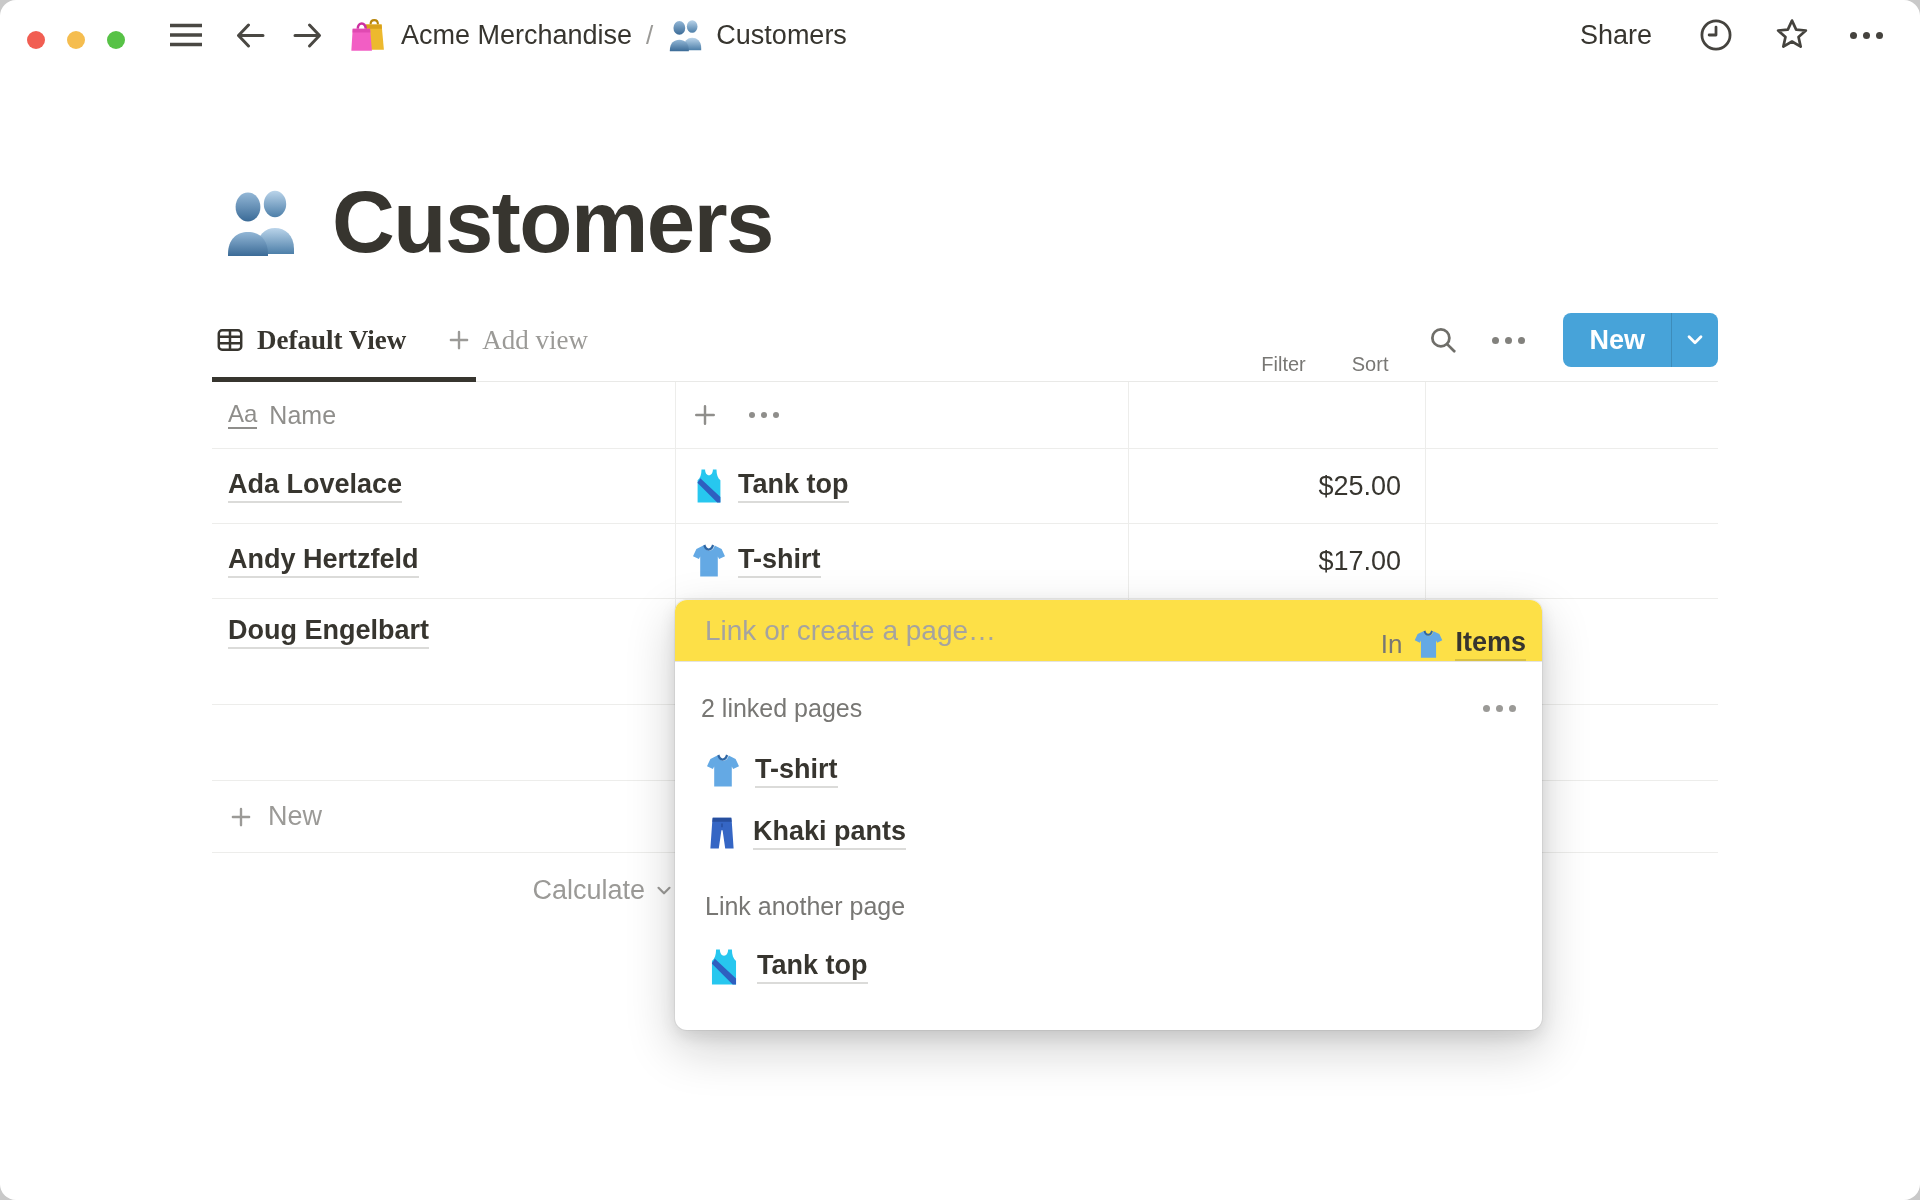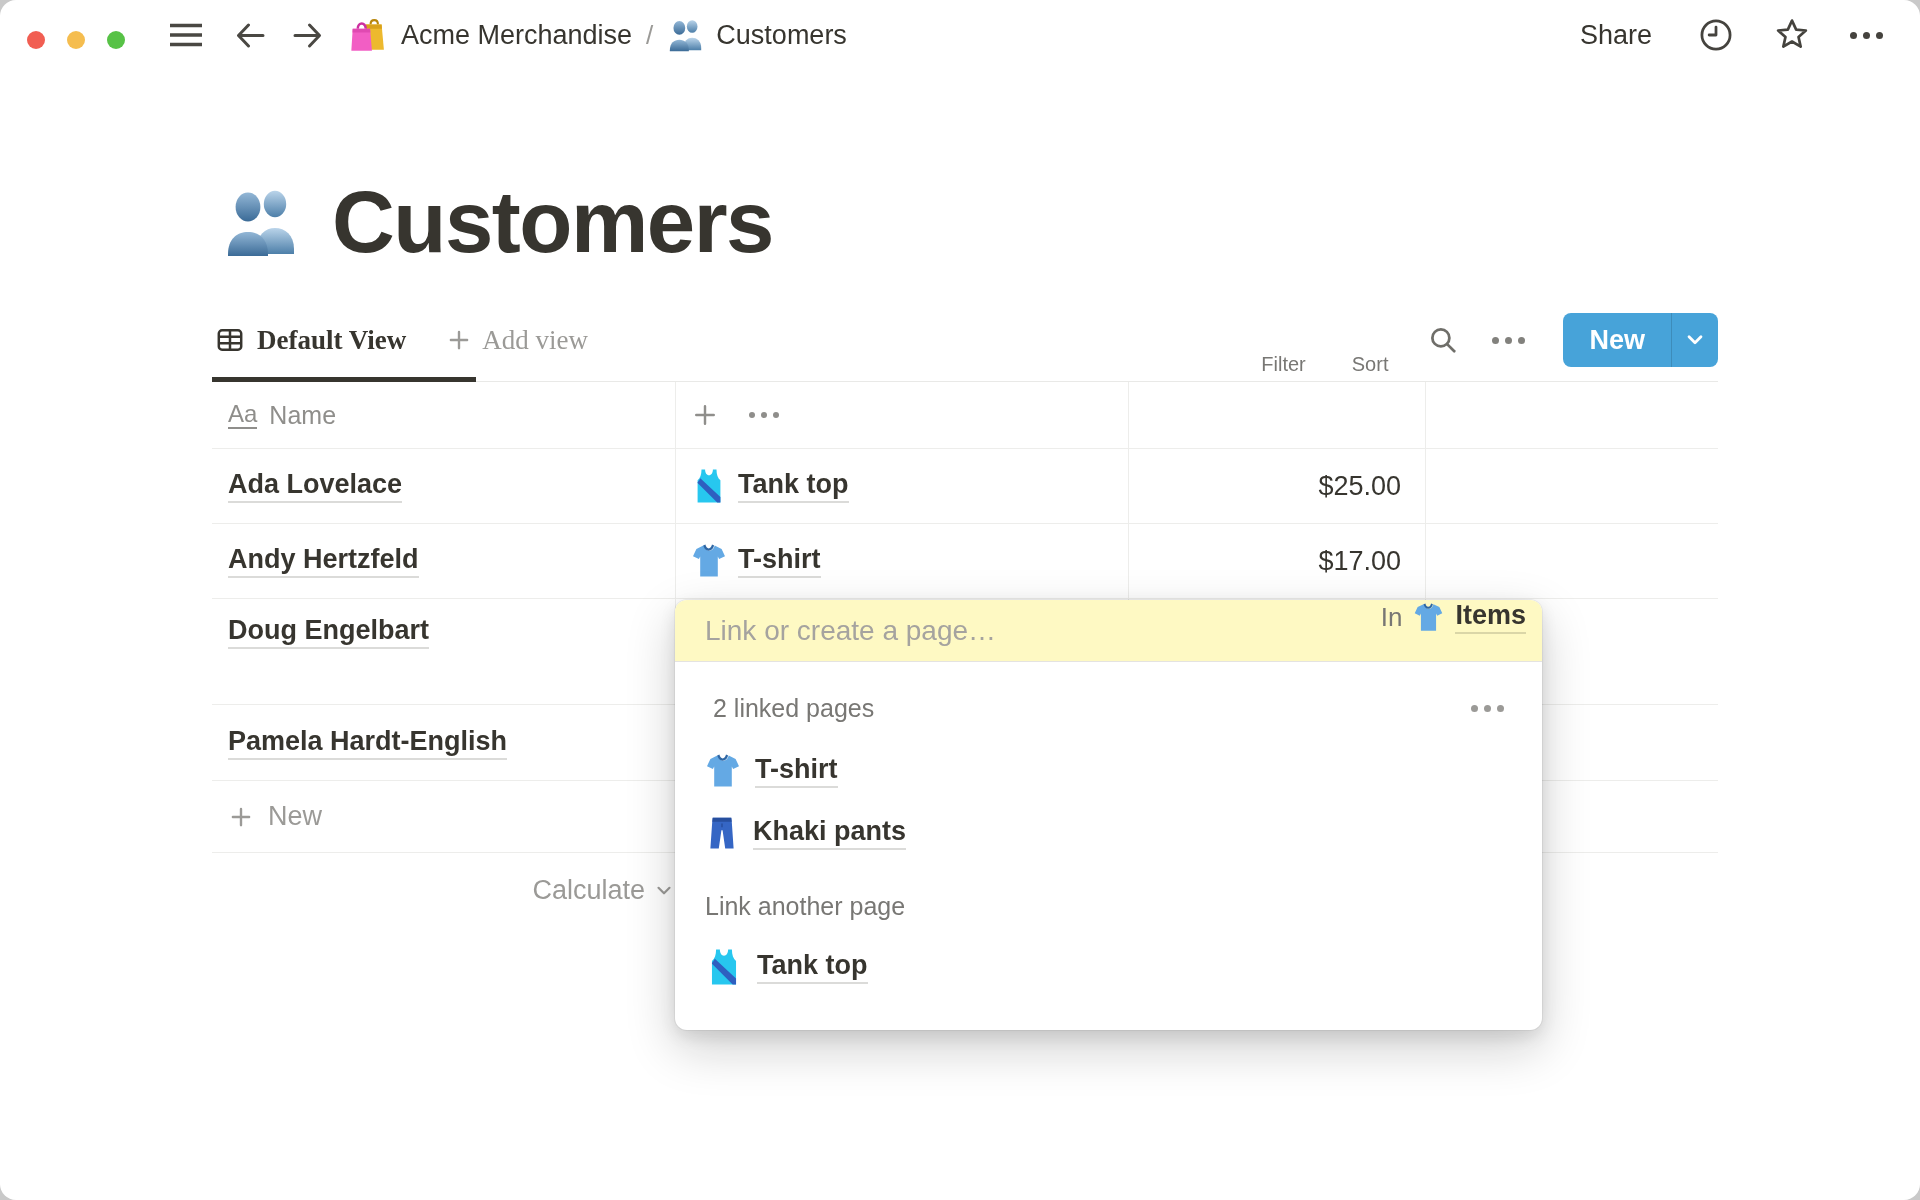--- a/index.html
+++ b/index.html
@@ -57,27 +57,27 @@
   .money{justify-content:flex-end;padding-right:24px;font-size:27px;color:#37352f;}
   .new-row{height:71px;display:flex;align-items:center;gap:14px;padding:0 16px;color:#9b9a97;font-size:27px;border-bottom:1px solid #ededeb;cursor:pointer;}
   .calc-row{height:74px;display:flex;}
   .calc-cell{width:463px;display:flex;align-items:center;justify-content:flex-end;padding-right:20px;gap:8px;color:#9b9a97;font-size:27px;cursor:pointer;}
   .vline{position:absolute;top:0;width:1px;height:464px;background:#ededeb;}
   .aa-ico{font-size:24px;font-weight:500;border-bottom:2px solid #8f8e8b;line-height:1.05;}
 
   
   .popup{position:absolute;left:675px;top:600px;width:867px;height:430px;background:#fff;border-radius:12px;z-index:10;
          box-shadow:rgba(15,15,15,0.05) 0 0 0 1px, rgba(15,15,15,0.1) 0 6px 16px, rgba(15,15,15,0.2) 0 18px 50px;}
-  .p-input-row{height:61px;background:#fef9c3;border-bottom:1px solid #e4e3e1;border-radius:12px 12px 0 0;display:flex;align-items:flex-start;}
+  .p-input-row{height:61px;background:#fde047;border-bottom:1px solid #e4e3e1;border-radius:12px 12px 0 0;display:flex;align-items:flex-end;}
   .p-input{flex:1;height:100%;border:none;background:transparent;outline:none;padding:0 20px 0 30px;font-size:28px;color:#37352f;font-family:inherit;}
   .p-input::placeholder{color:#a5a39f;}
   .p-scope{display:flex;align-items:center;gap:11px;padding-right:16px;white-space:nowrap;}
   .p-scope .in{color:#787774;font-size:26px;}
   .p-scope .target{font-size:27px;font-weight:600;color:#37352f;cursor:pointer;}
-  .p-section{margin-top:30px;height:32px;display:flex;align-items:center;justify-content:space-between;padding:0 38px;}
+  .p-section{margin-top:30px;height:32px;display:flex;align-items:center;justify-content:space-between;padding:0 26px;}
   .p-section-label{color:#787774;font-size:25px;}
   .p-item{height:62px;display:flex;align-items:center;gap:14px;padding:0 30px;cursor:pointer;}
   .p-item-label{font-size:27px;font-weight:600;color:#37352f;}
   .p-another{margin-top:26px;height:32px;display:flex;align-items:center;padding:0 30px;color:#787774;font-size:25px;}
   .mt16{margin-top:16px;} .mt14{margin-top:14px;}
 
   .dots{display:inline-flex;gap:6px;}
   .dots i{width:7px;height:7px;border-radius:50%;background:currentColor;display:block;}
   .dots.small i{width:6px;height:6px;gap:5px;}
   svg{display:block;}
@@ -304,23 +304,20 @@
     <div class="t-row row-doug">
       <div class="cell c-name">
         <span class="name-txt u">Doug Engelbart</span>
       </div>
       <div class="cell c-items"></div>
       <div class="cell c-total"></div>
       <div class="cell c-extra"></div>
     </div>
 
     <div class="t-row row-pam">
-      <div class="cell c-name">
-        <span class="name-txt u">Pamela Hardt-English</span>
-      </div>
       <div class="cell c-items"></div>
       <div class="cell c-total"></div>
       <div class="cell c-extra"></div>
     </div>
 
     <div class="new-row">
       <svg width="26" height="26" viewBox="0 0 24 24">
         <path d="M12 4.5v15M4.5 12h15" stroke="#9b9a97" stroke-width="2.2" stroke-linecap="round" fill="none"></path>
       </svg>
       <span>New</span>

